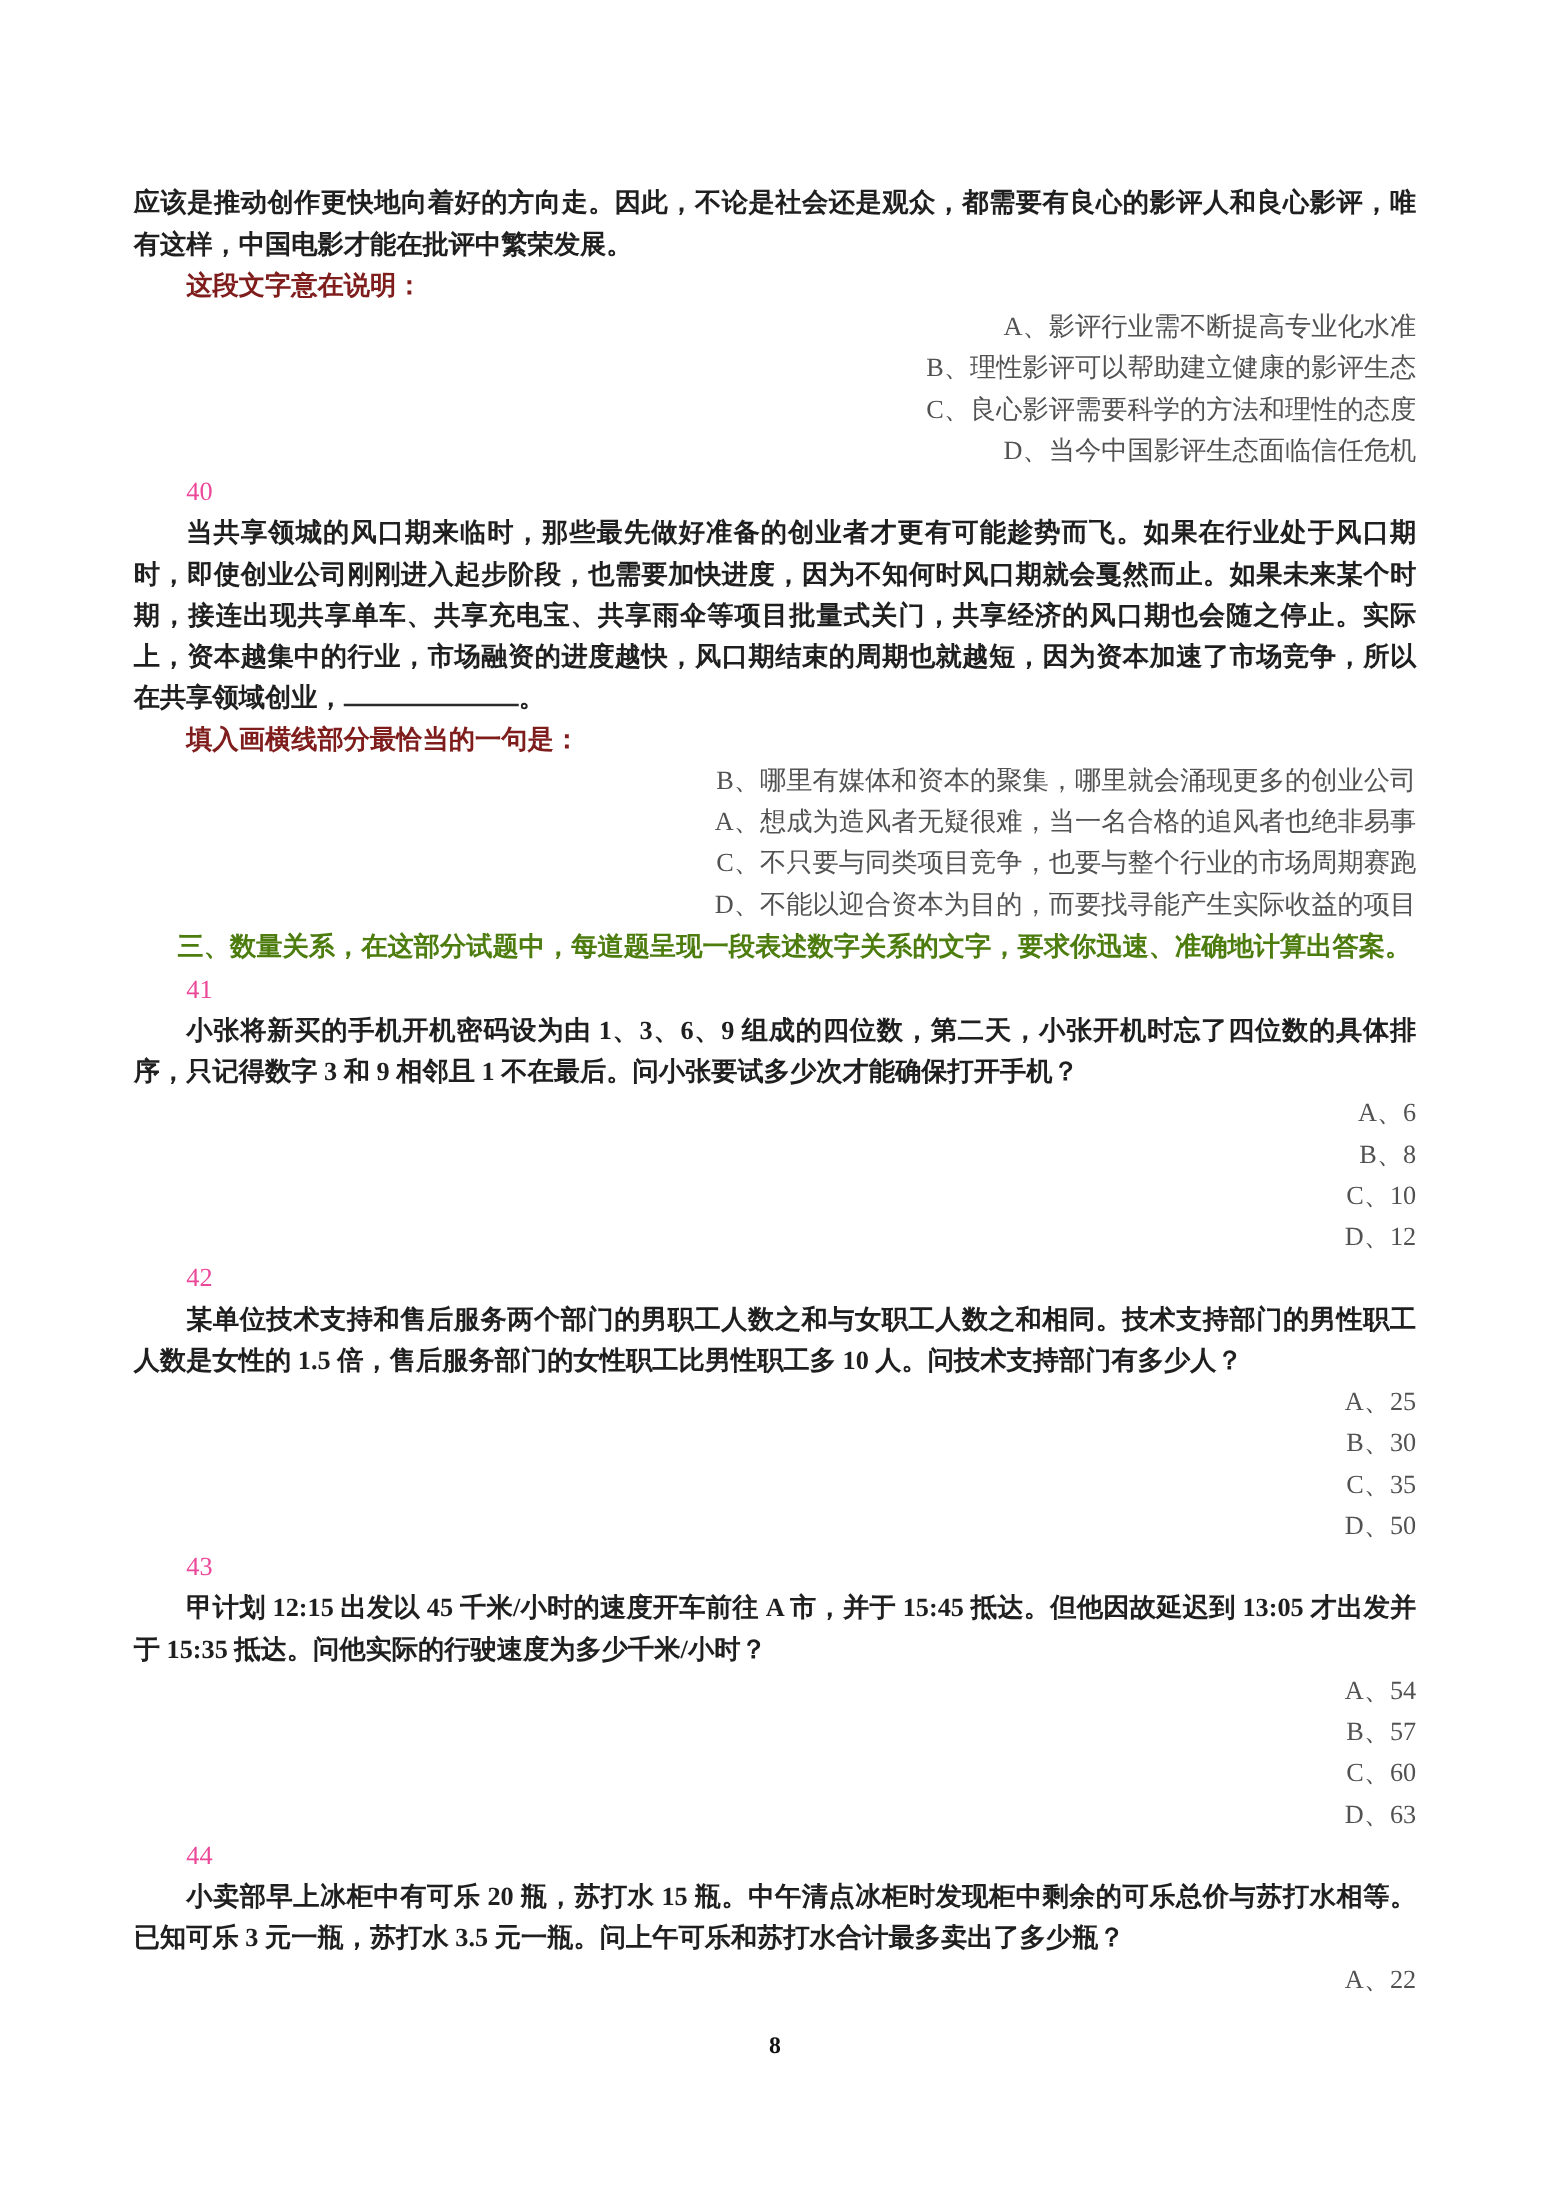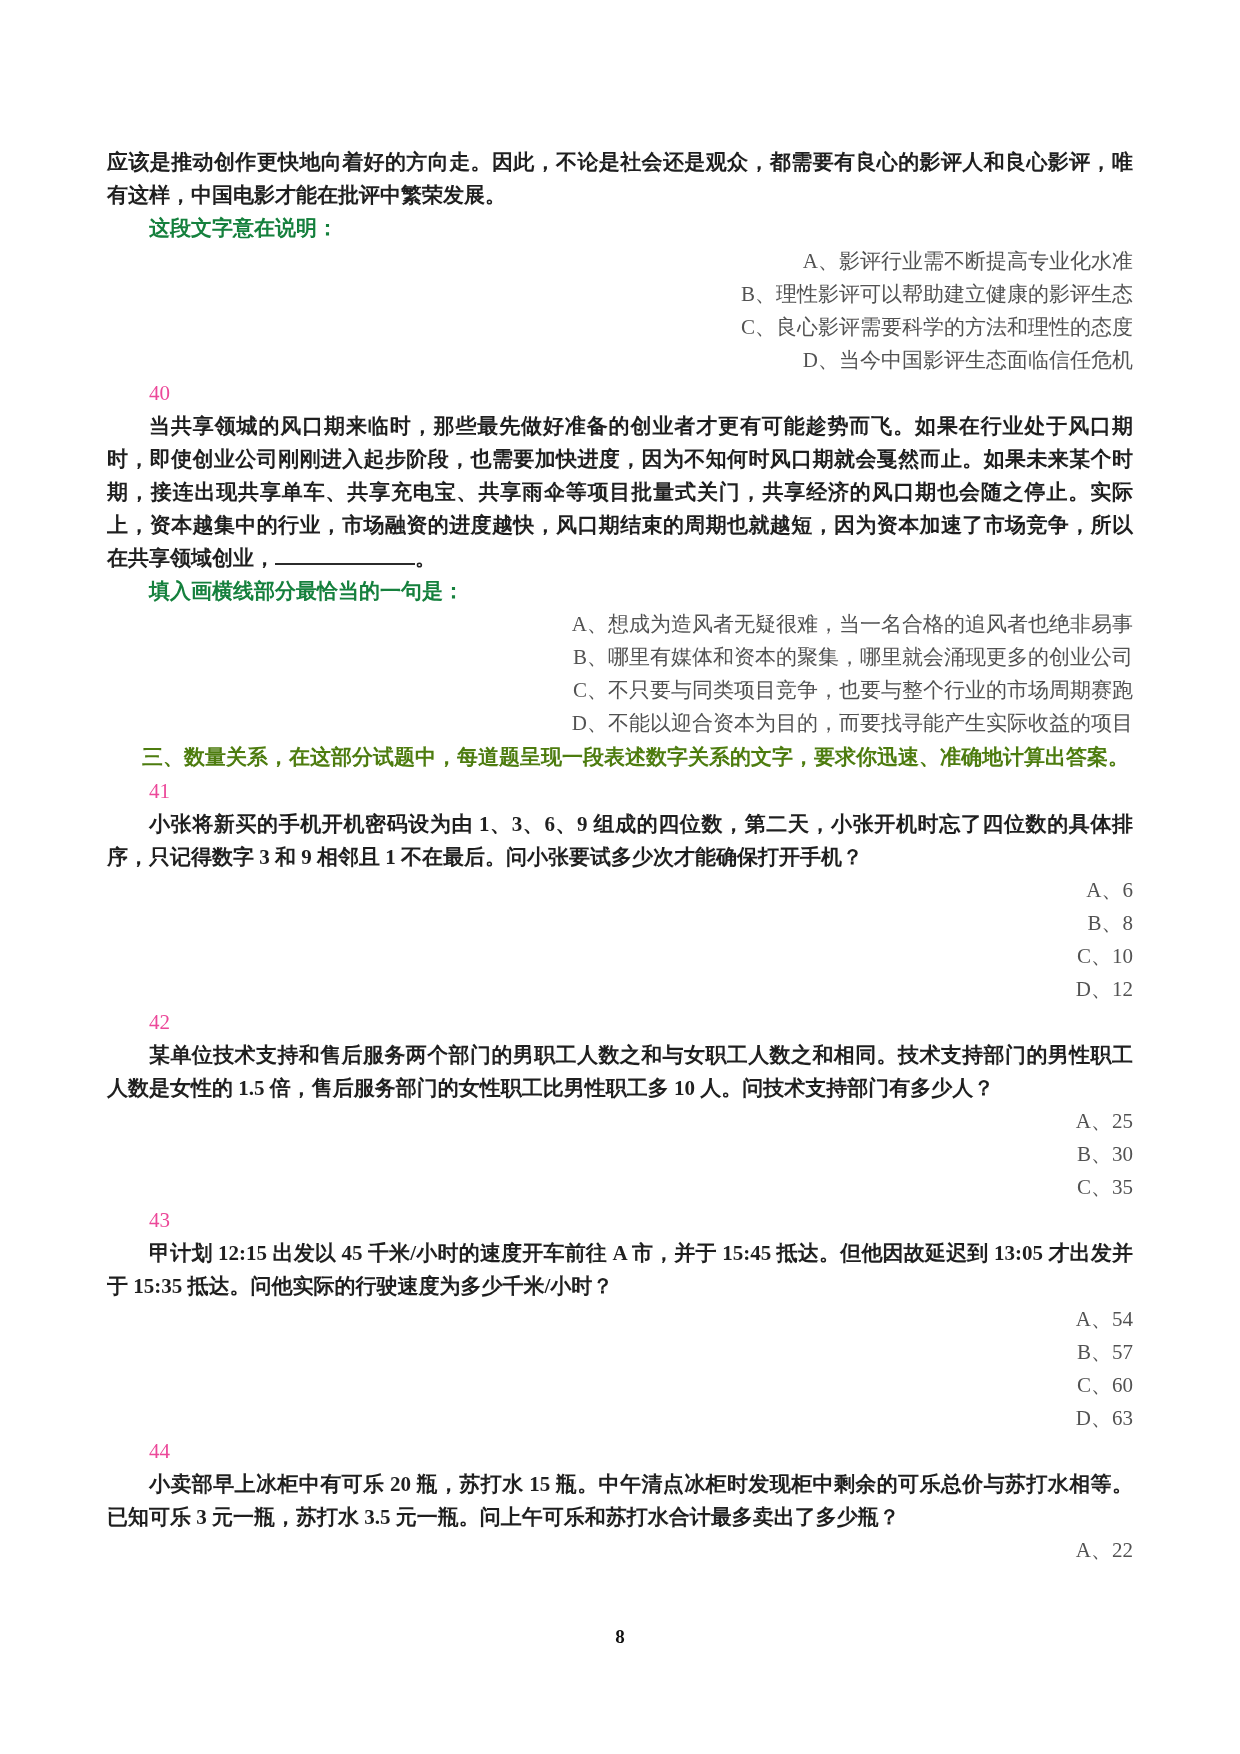--- a/index.html
+++ b/index.html
@@ -30,21 +30,21 @@
     color: #1f1f1f;
   }
   .indent {
     text-indent: 42px;
   }
   .prompt {
     margin: 0;
     line-height: 33px;
     padding-left: 42px;
     font-weight: bold;
-    color: #15803d;
+    color: #7f1d1d;
   }
   .option {
     margin: 0;
     line-height: 33px;
     padding-left: 42px;
     color: #525252;
     text-align: right;
   }
   .qnum {
     margin: 0;
@@ -86,39 +86,40 @@
   <p class="para stem">应该是推动创作更快地向着好的方向走。因此，不论是社会还是观众，都需要有良心的影评人和良心影评，唯有这样，中国电影才能在批评中繁荣发展。</p>
   <p class="prompt">这段文字意在说明：</p>
   <p class="option">A、影评行业需不断提高专业化水准</p>
   <p class="option">B、理性影评可以帮助建立健康的影评生态</p>
   <p class="option">C、良心影评需要科学的方法和理性的态度</p>
   <p class="option">D、当今中国影评生态面临信任危机</p>
 
   <p class="qnum">40</p>
   <p class="para stem indent"><span>当共享领城的风口期来临时，那些最先做好准备的创业者才更有可能趁势而飞。如果在行业处于风口期时，即使创业公司刚刚进入起步阶段，也需要加快进度，因为不知何时风口期就会戛然而止。如果未来某个时期，接连出现共享单车、共享充电宝、共享雨伞等项目批量式关门，共享经济的风口期也会随之停止。实际上，资本越集中的行业，市场融资的进度越快，风口期结束的周期也就越短，因为资本加速了市场竞争，所以在共享领域创业，</span><span class="blank"></span><span>。</span></p>
   <p class="prompt">填入画横线部分最恰当的一句是：</p>
+  <p class="option">B、哪里有媒体和资本的聚集，哪里就会涌现更多的创业公司</p>
   <p class="option">A、想成为造风者无疑很难，当一名合格的追风者也绝非易事</p>
-  <p class="option">B、哪里有媒体和资本的聚集，哪里就会涌现更多的创业公司</p>
   <p class="option">C、不只要与同类项目竞争，也要与整个行业的市场周期赛跑</p>
   <p class="option">D、不能以迎合资本为目的，而要找寻能产生实际收益的项目</p>
 
   <p class="section-header">三、数量关系，在这部分试题中，每道题呈现一段表述数字关系的文字，要求你迅速、准确地计算出答案。</p>
 
   <p class="qnum">41</p>
   <p class="para stem indent">小张将新买的手机开机密码设为由 1、3、6、9 组成的四位数，第二天，小张开机时忘了四位数的具体排序，只记得数字 3 和 9 相邻且 1 不在最后。问小张要试多少次才能确保打开手机？</p>
   <p class="option">A、6</p>
   <p class="option">B、8</p>
   <p class="option">C、10</p>
   <p class="option">D、12</p>
 
   <p class="qnum">42</p>
   <p class="para stem indent">某单位技术支持和售后服务两个部门的男职工人数之和与女职工人数之和相同。技术支持部门的男性职工人数是女性的 1.5 倍，售后服务部门的女性职工比男性职工多 10 人。问技术支持部门有多少人？</p>
   <p class="option">A、25</p>
   <p class="option">B、30</p>
   <p class="option">C、35</p>
+  <p class="option">D、50</p>
 
   <p class="qnum">43</p>
   <p class="para stem indent">甲计划 12:15 出发以 45 千米/小时的速度开车前往 A 市，并于 15:45 抵达。但他因故延迟到 13:05 才出发并于 15:35 抵达。问他实际的行驶速度为多少千米/小时？</p>
   <p class="option">A、54</p>
   <p class="option">B、57</p>
   <p class="option">C、60</p>
   <p class="option">D、63</p>
 
   <p class="qnum">44</p>
   <p class="para stem indent">小卖部早上冰柜中有可乐 20 瓶，苏打水 15 瓶。中午清点冰柜时发现柜中剩余的可乐总价与苏打水相等。已知可乐 3 元一瓶，苏打水 3.5 元一瓶。问上午可乐和苏打水合计最多卖出了多少瓶？</p>

